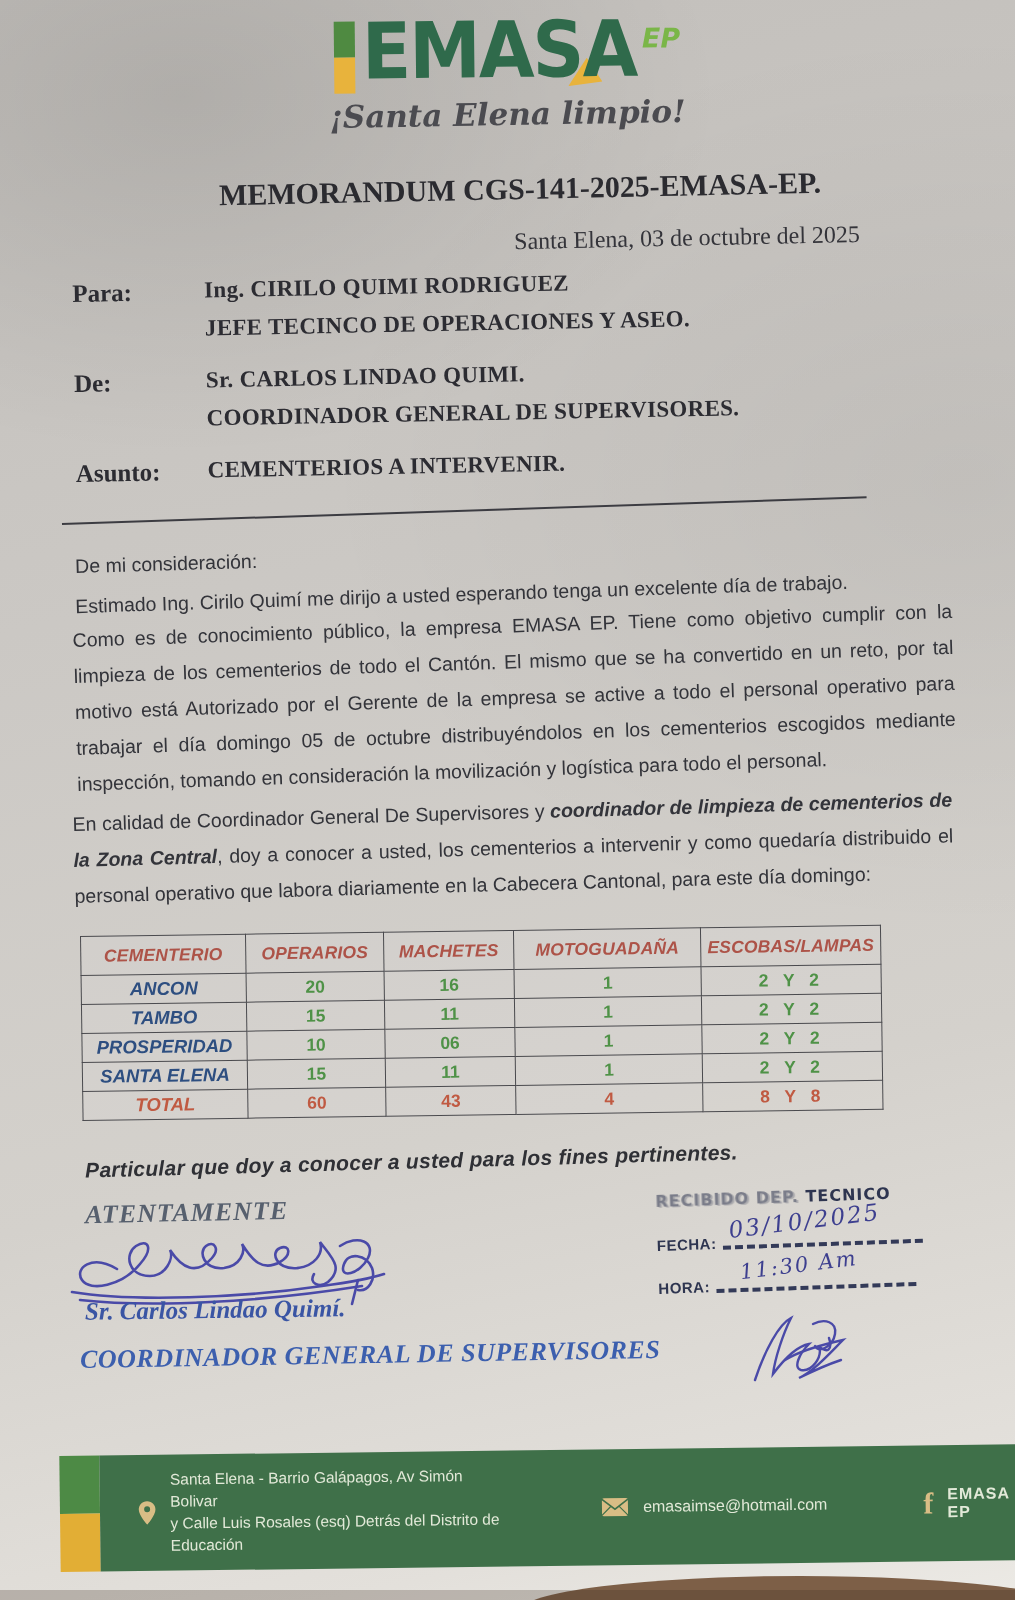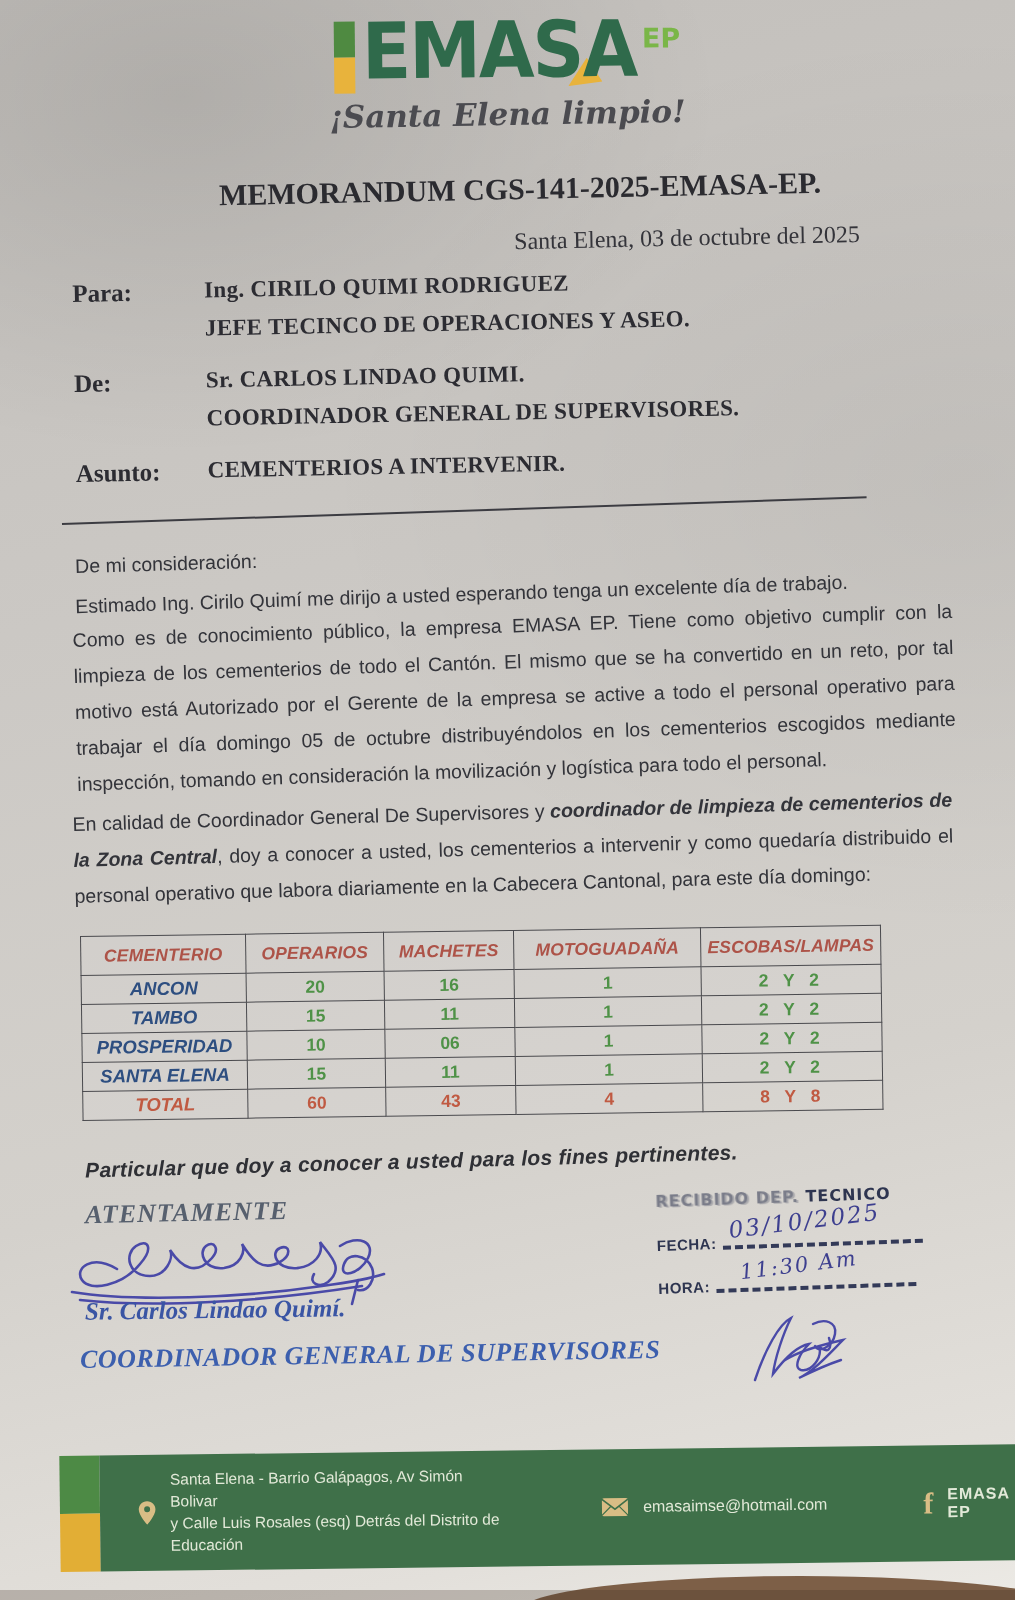--- a/index.html
+++ b/index.html
@@ -17,21 +17,21 @@
   .logo-wrap{left:0;top:14px;width:1015px;display:flex;justify-content:center;}
   .logo{display:flex;align-items:flex-start;transform:rotate(-0.6deg);}
   .logo-bar{width:21px;height:72px;margin-right:7px;margin-top:6px;display:flex;flex-direction:column;}
   .logo-bar .g{flex:1;background:#4f8a41;}
   .logo-bar .y{flex:1;background:#e8b33c;}
   .logo-word{position:relative;font-weight:800;font-size:72px;line-height:72px;
     color:#2f6a4b;letter-spacing:-2px;transform:scaleY(1.08);font-family:"DejaVu Sans",sans-serif;}
   .logo-accent{position:absolute;left:206px;top:44px;width:34px;height:26px;background:#e8b33c;
     clip-path:polygon(0 100%,55% 0,100% 85%);z-index:-1;}
   .logo-ep{font-weight:800;font-size:27px;color:#7ab648;margin-left:6px;margin-top:10px;
-    font-family:"DejaVu Sans",sans-serif;}
+    font-family:"DejaVu Sans",sans-serif;font-style:italic;}
   .slogan{left:0;top:96px;width:1015px;text-align:center;
     font-family:"DejaVu Serif",serif;font-style:italic;font-weight:bold;
     font-size:31px;color:#4b4b50;transform:rotate(-1deg);}
 
   
   .memo-title{left:160px;top:172px;width:720px;text-align:center;
     font-family:"Liberation Serif",serif;font-weight:bold;font-size:30px;color:#2b2b30;
     transform:rotate(-1.2deg);}
   .memo-date{left:380px;top:226px;width:480px;text-align:right;
     font-family:"Liberation Serif",serif;font-size:24px;color:#34343a;transform:rotate(-1.2deg);}

